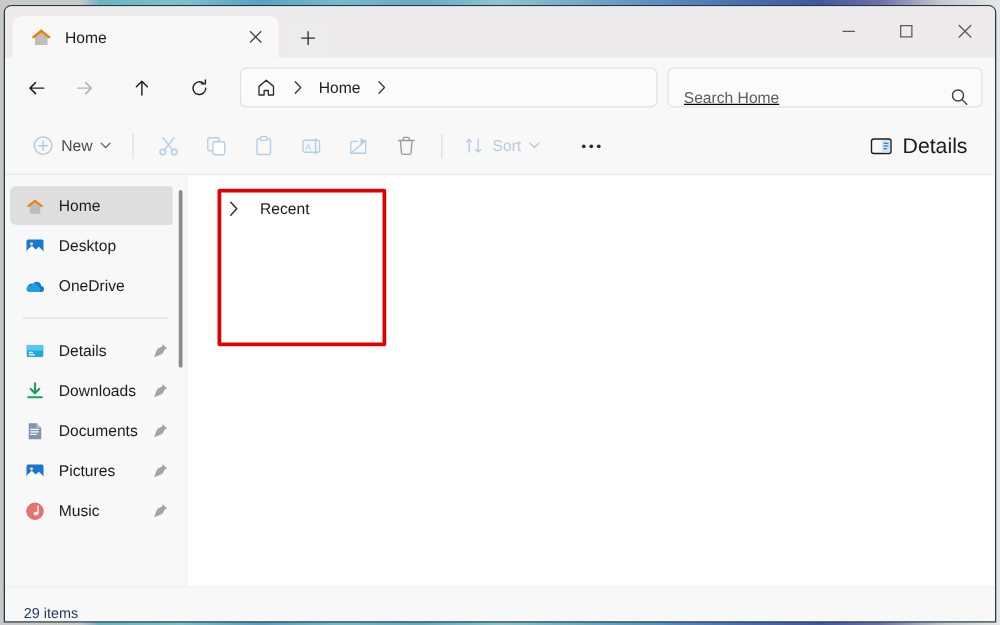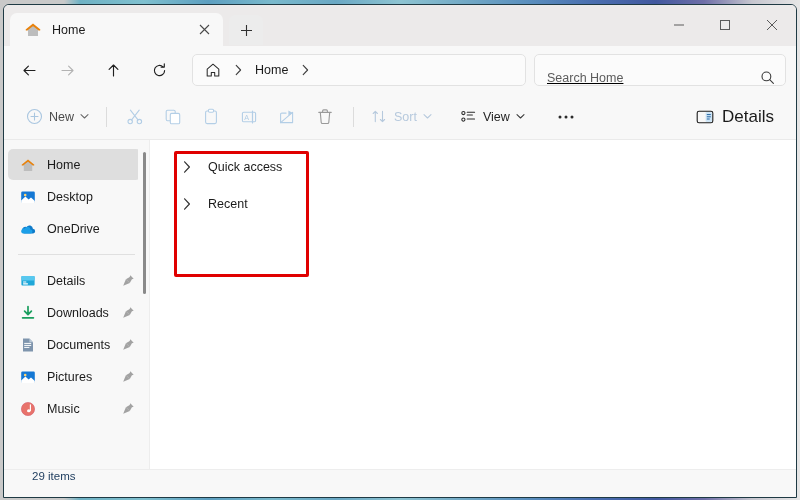--- a/index.html
+++ b/index.html
@@ -310,22 +310,22 @@
     border-radius: 2px;
     pointer-events: none;
   }
 
   
   .statusbar {
     height: 28px;
     background: #f8f8f8;
     border-top: 1px solid #ededed;
     display: flex;
-    align-items: flex-start;
-    padding-left: 28px;
+    align-items: flex-end;
+    padding-left: 15px;
     flex: 0 0 auto;
   }
   .status-text { font-size: 11.5px; color: #1b3a5c; }
 
   svg { display: block; }
 </style>
 </head>
 <body>
 
 <div class="window">
@@ -534,35 +534,20 @@
         </svg>
       </span>
       <span class="lbl">Sort</span>
       <span class="chev">
         <svg width="9" height="7" viewBox="0 0 9 7">
           <path d="M1 1.6 4.5 5 8 1.6" stroke="#b6c9dd" stroke-width="1.05" fill="none" stroke-linecap="round" stroke-linejoin="round"></path>
         </svg>
       </span>
     </div>
 
-    <div class="cmd" style="margin-left:12px;">
-      <span>
-        <svg width="17" height="17" viewBox="0 0 17 17">
-          <circle cx="3.4" cy="5" r="1.6" stroke="#2b2b2b" stroke-width="1.05" fill="none"></circle>
-          <circle cx="3.4" cy="11.6" r="1.6" stroke="#2b2b2b" stroke-width="1.05" fill="none"></circle>
-          <path d="M7.2 4.2h7.4 M7.2 7h5.2 M7.2 11h7.4" stroke="#2b2b2b" stroke-width="1.05" fill="none" stroke-linecap="round"></path>
-        </svg>
-      </span>
-      <span class="lbl">View</span>
-      <span class="chev">
-        <svg width="9" height="7" viewBox="0 0 9 7">
-          <path d="M1 1.6 4.5 5 8 1.6" stroke="#3b3b3b" stroke-width="1.05" fill="none" stroke-linecap="round" stroke-linejoin="round"></path>
-        </svg>
-      </span>
-    </div>
 
     <div class="cmd icononly" style="margin-left:14px;">
       <span>
         <svg width="18" height="6" viewBox="0 0 18 6">
           <circle cx="3" cy="3" r="1.5" fill="#2b2b2b"></circle>
           <circle cx="9" cy="3" r="1.5" fill="#2b2b2b"></circle>
           <circle cx="15" cy="3" r="1.5" fill="#2b2b2b"></circle>
         </svg>
       </span>
     </div>
@@ -707,28 +692,20 @@
 
       <div class="sb-scrolltrack">
         <div class="sb-scrollthumb"></div>
       </div>
     </div>
 
     <div class="content">
 
       <div class="group-list">
 
-        <div class="group-row">
-          <span class="group-chev">
-            <svg width="10" height="14" viewBox="0 0 10 14">
-              <path d="M2.6 1.8 7.4 7l-4.8 5.2" stroke="#333333" stroke-width="1.2" fill="none" stroke-linecap="round" stroke-linejoin="round"></path>
-            </svg>
-          </span>
-          <span class="group-label">Quick access</span>
-        </div>
 
 
         <div class="group-row">
           <span class="group-chev">
             <svg width="10" height="14" viewBox="0 0 10 14">
               <path d="M2.6 1.8 7.4 7l-4.8 5.2" stroke="#333333" stroke-width="1.2" fill="none" stroke-linecap="round" stroke-linejoin="round"></path>
             </svg>
           </span>
           <span class="group-label">Recent</span>
         </div>

